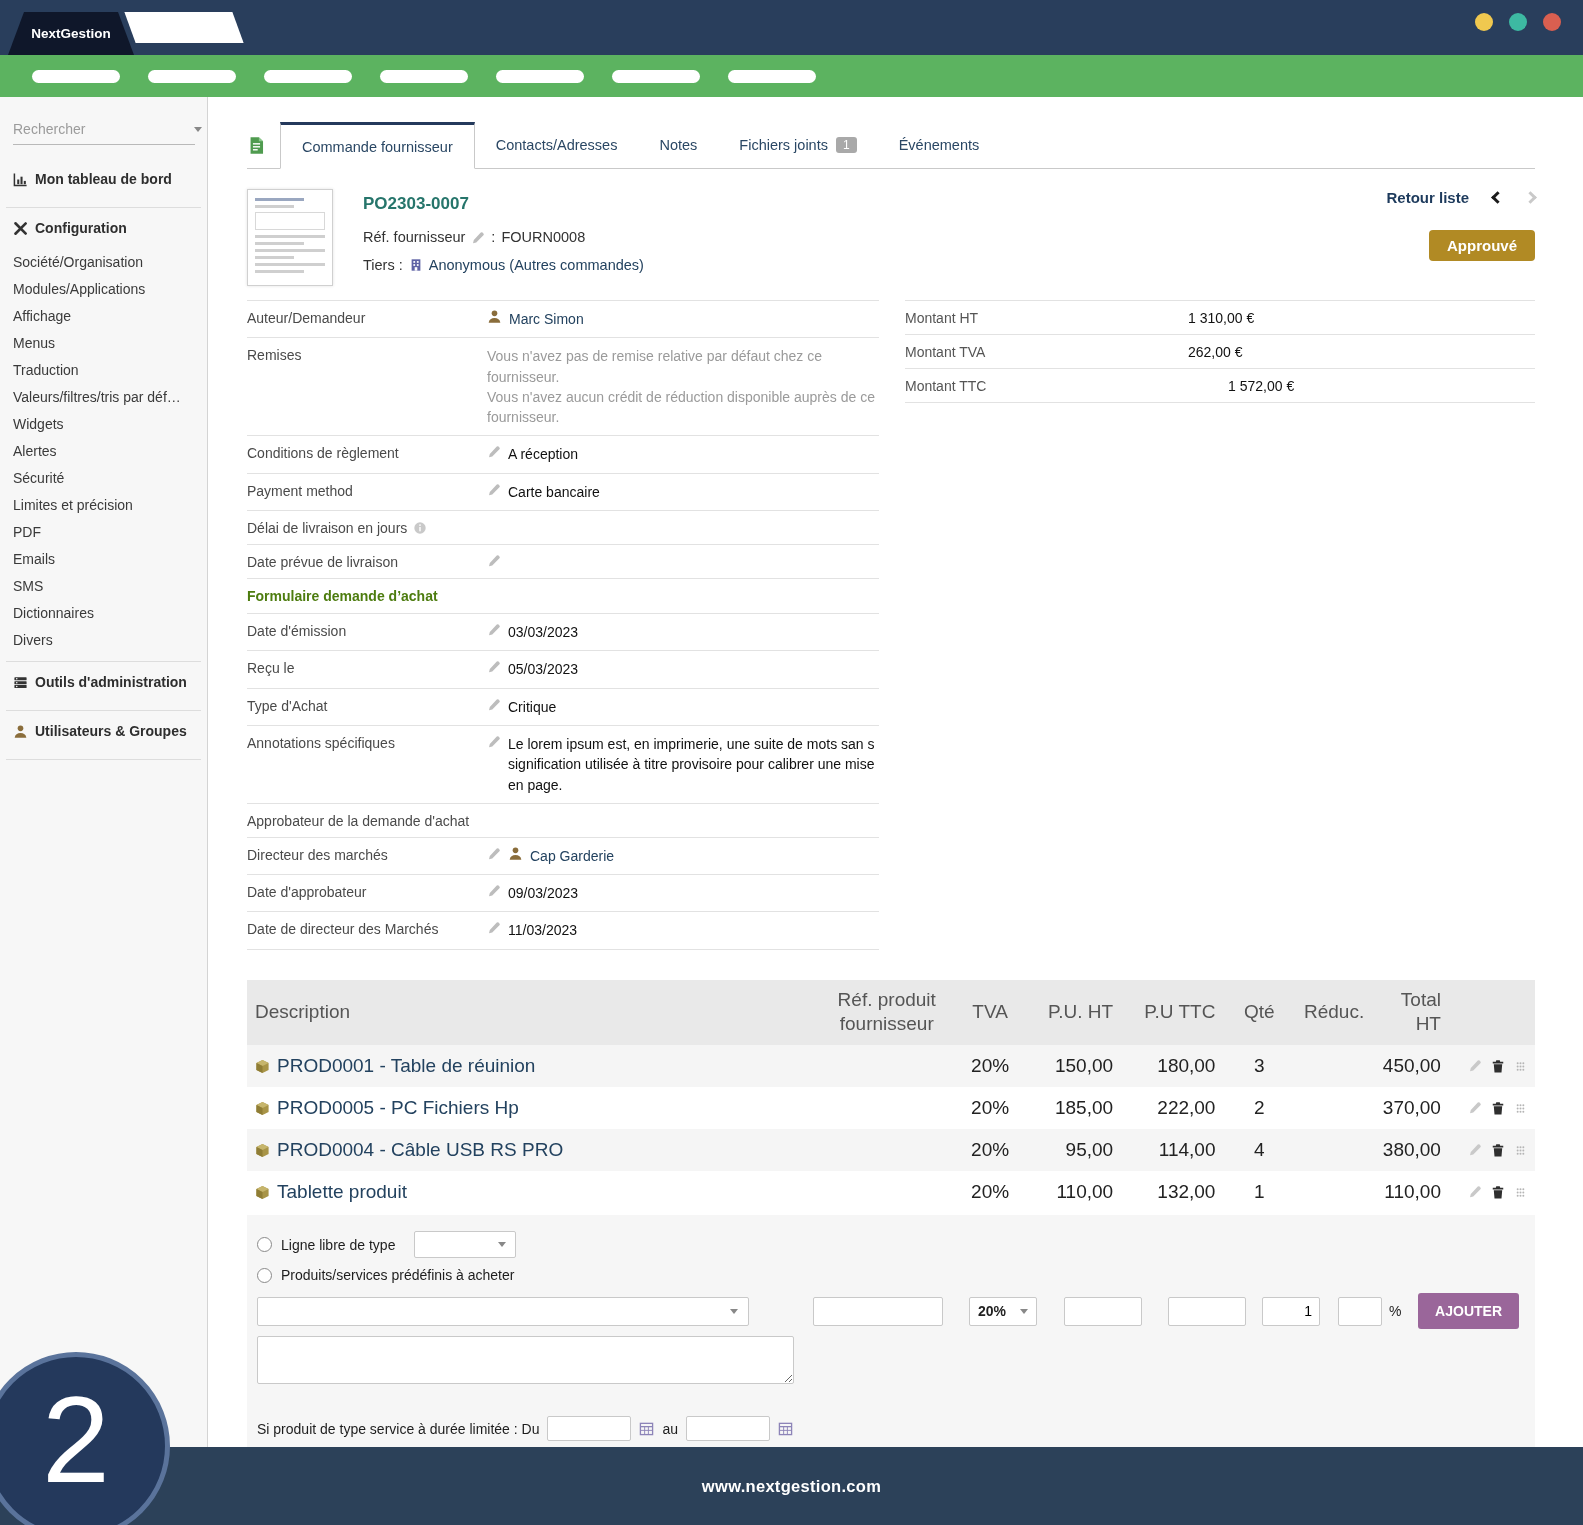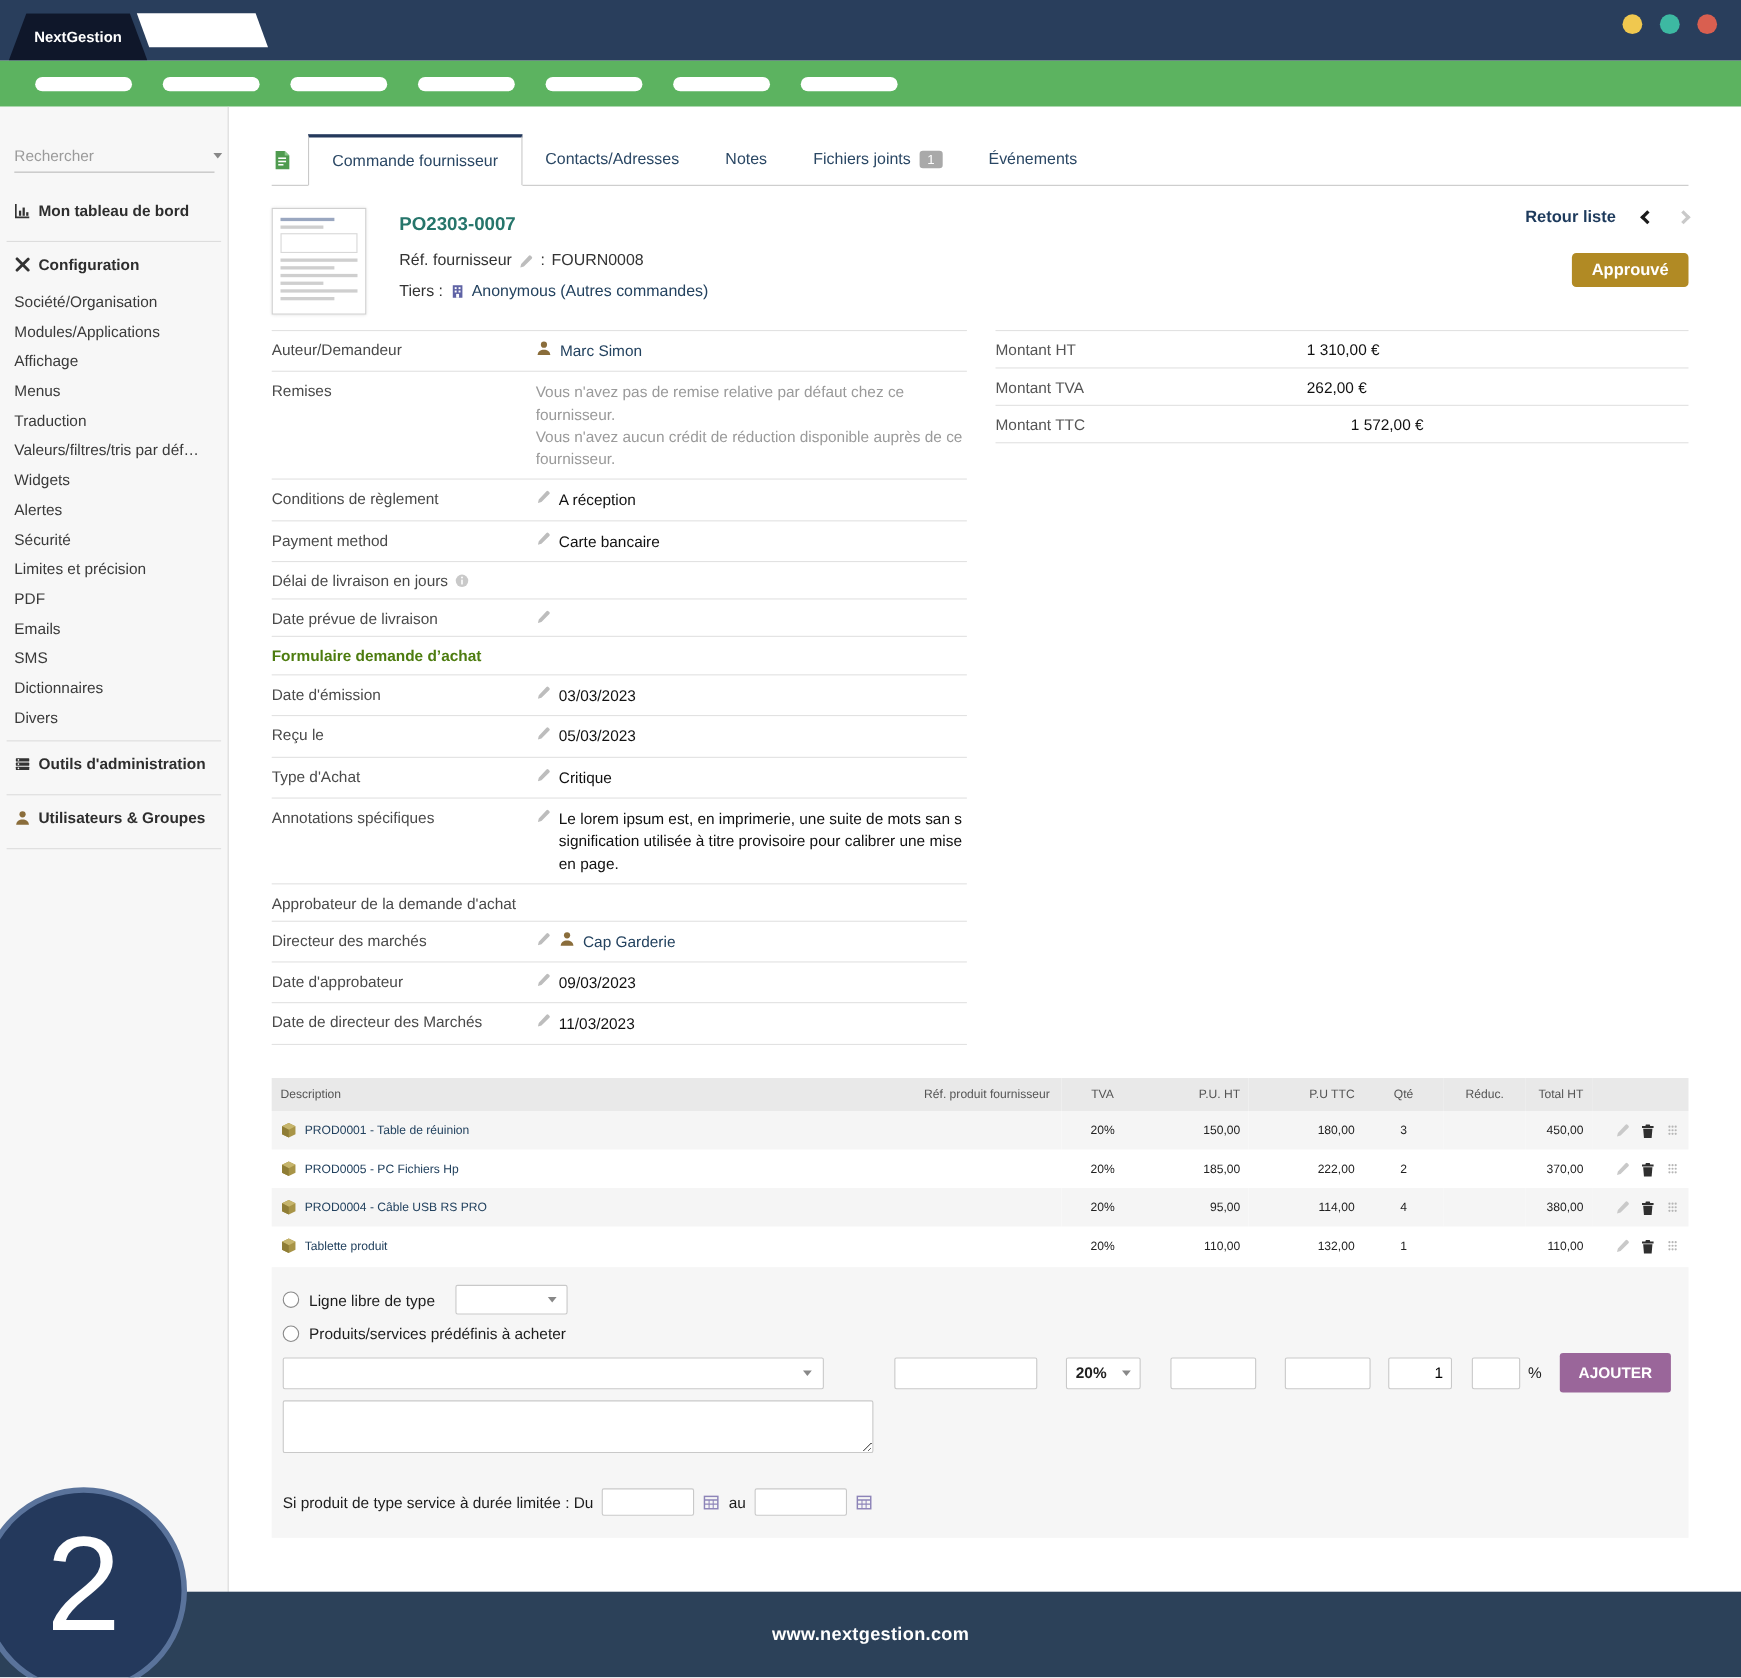--- a/index.html
+++ b/index.html
@@ -18,21 +18,21 @@
   .dot.y { background:#f0c84f; } .dot.t { background:#3db9a2; } .dot.r { background:#d95f50; }
   .navbar { height:42px; background:#5cb360; display:flex; align-items:center; padding-left:32px; gap:28px; }
   .pill { width:88px; height:13px; border-radius:7px; background:#fff; }
 
   
   .body { display:flex; height:1350px; }
   .sidebar { width:208px; background:#f7f7f7; border-right:1px solid #d4d4d4; padding-top:20px; flex-shrink:0; }
   .main { flex:1; background:#fff; padding:25px 48px 0 39px; overflow:hidden; }
 
   
-  .search { margin:16px 12px 14px 13px; border-bottom:1px solid #b9b9b9; display:flex; align-items:center; padding-bottom:7px; }
+  .search { margin:4px 12px 14px 13px; border-bottom:1px solid #b9b9b9; display:flex; align-items:center; padding-bottom:7px; }
   .search input { border:none; outline:none; background:transparent; flex:1; font-size:14px; color:#555;
     font-family:"Liberation Sans","DejaVu Sans",sans-serif; }
   .search input::placeholder { color:#9b9b9b; }
   .caret { width:0; height:0; border-left:4px solid transparent; border-right:4px solid transparent; border-top:5px solid #888; }
   .snav-head { display:flex; align-items:center; gap:7px; font-weight:bold; color:#2e2e2e; font-size:14px; padding:12px 13px; }
   .snav-item { font-size:14px; color:#3a3a3a; padding:5.5px 13px 5.5px 13px; cursor:pointer; }
   .sdiv { border-top:1px solid #ddd; margin:8px 6px 0 6px; }
   .ic { display:inline-block; vertical-align:middle; flex-shrink:0; }
 
   
@@ -72,21 +72,21 @@
   .gray-note { color:#9a9a9a; }
   .sec-row { border-top:1px solid #e2e2e2; padding:9px 0; font-weight:bold; color:#4d7c0f; font-size:14px; }
   .pencil-sp { margin-top:1px; }
   .atable { flex:1; }
   .arow { display:flex; border-top:1px solid #e2e2e2; padding:8.5px 0; font-size:14px; }
   .atable .arow:last-child { border-bottom:1px solid #e2e2e2;gap:40px; }
   .alabel { width:283px; color:#555; }
   .aval { color:#111; }
 
   
-  table.lines { width:100%; border-collapse:collapse; margin-top:30px; font-size:11px; }
+  table.lines { width:100%; border-collapse:collapse; margin-top:30px; font-size:19px; }
   .lines th { background:#e9e9e9; color:#555; font-weight:normal; padding:8px 8px; line-height:1.3; }
   .lines th.c, .lines td.c { text-align:center; }
   .lines th.r, .lines td.r { text-align:right; }
   .lines th.l, .lines td.l { text-align:left; }
   .lines td { padding:10px 8px; color:#222; }
   .lines tr.alt { background:#f5f5f5; }
   .lines .desc { display:flex; align-items:center; gap:7px; }
   .lines .desc .lnk { color:#23425f; cursor:pointer; }
   .rowicons { display:flex; align-items:center; gap:9px; justify-content:flex-end; }
 

